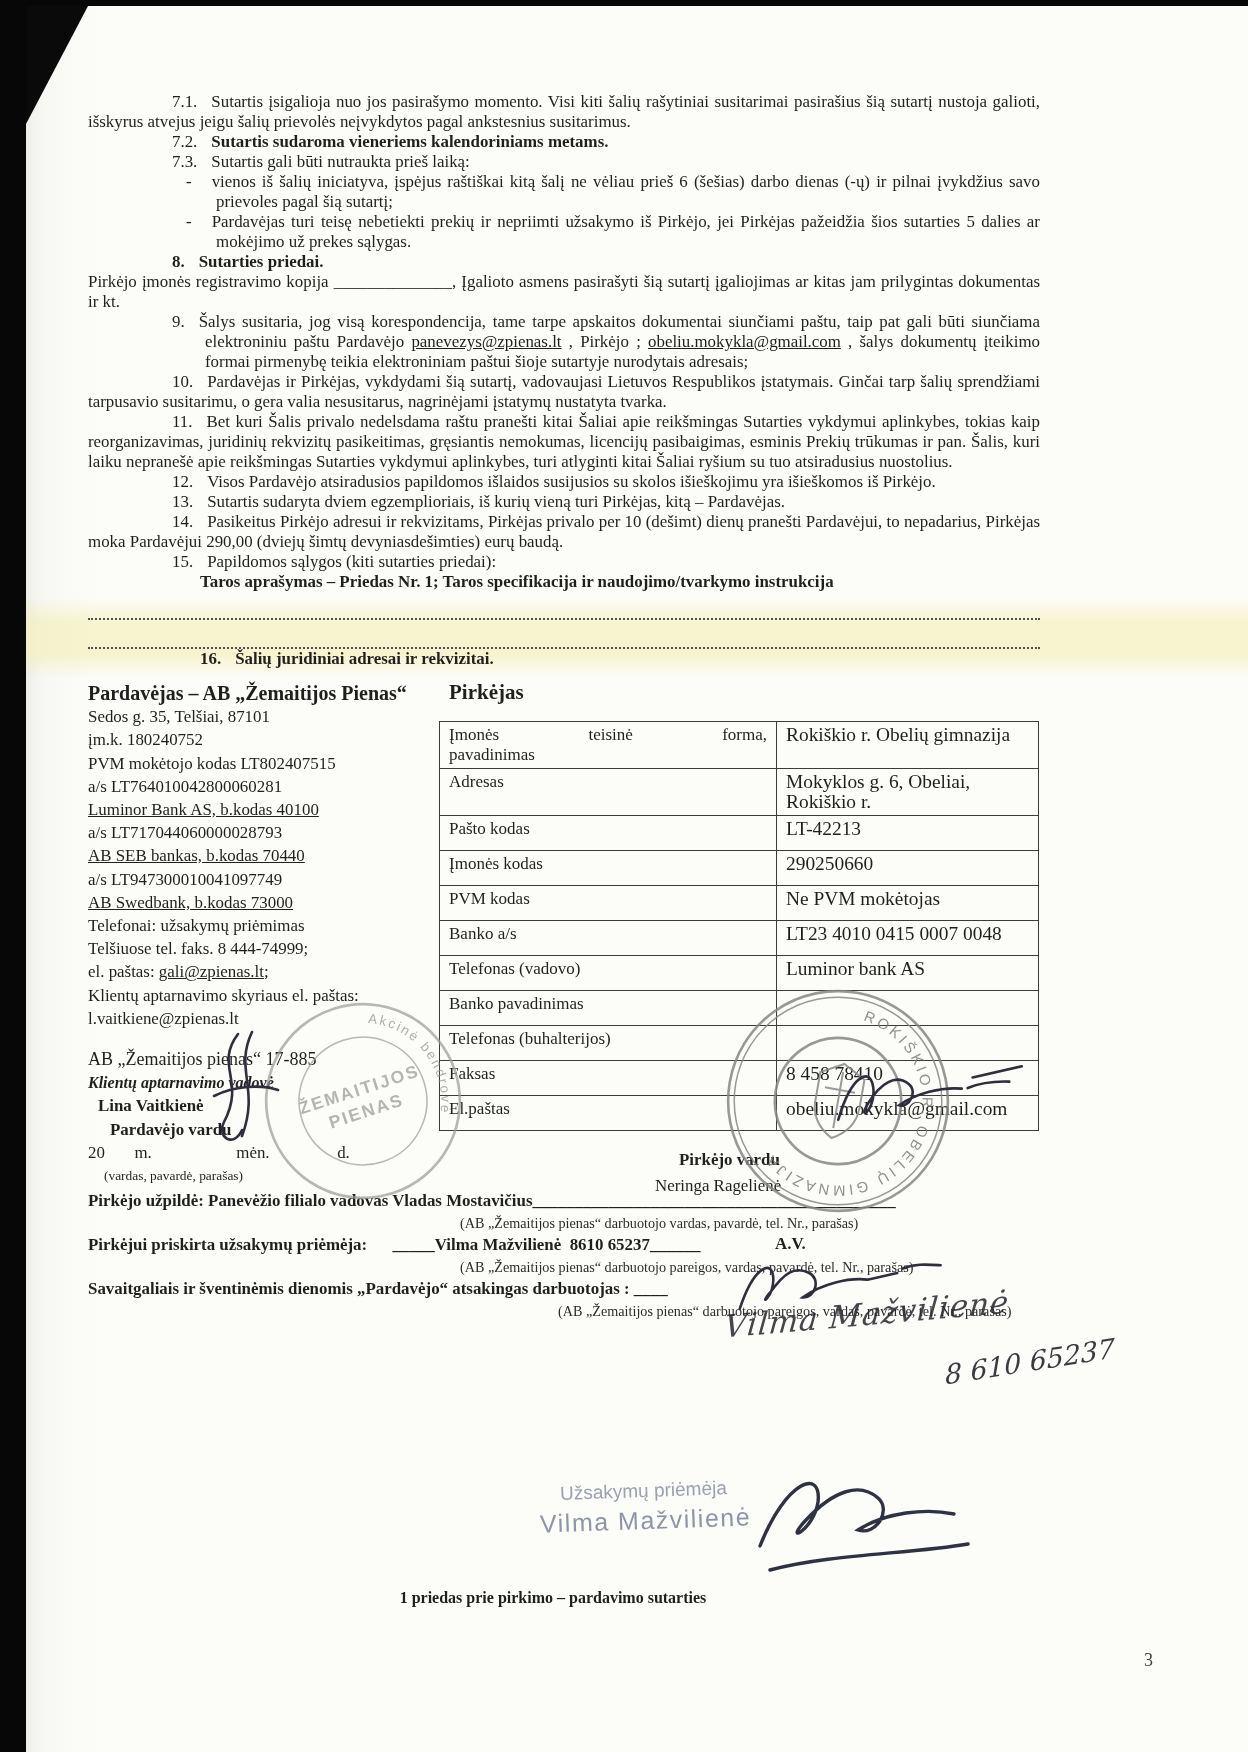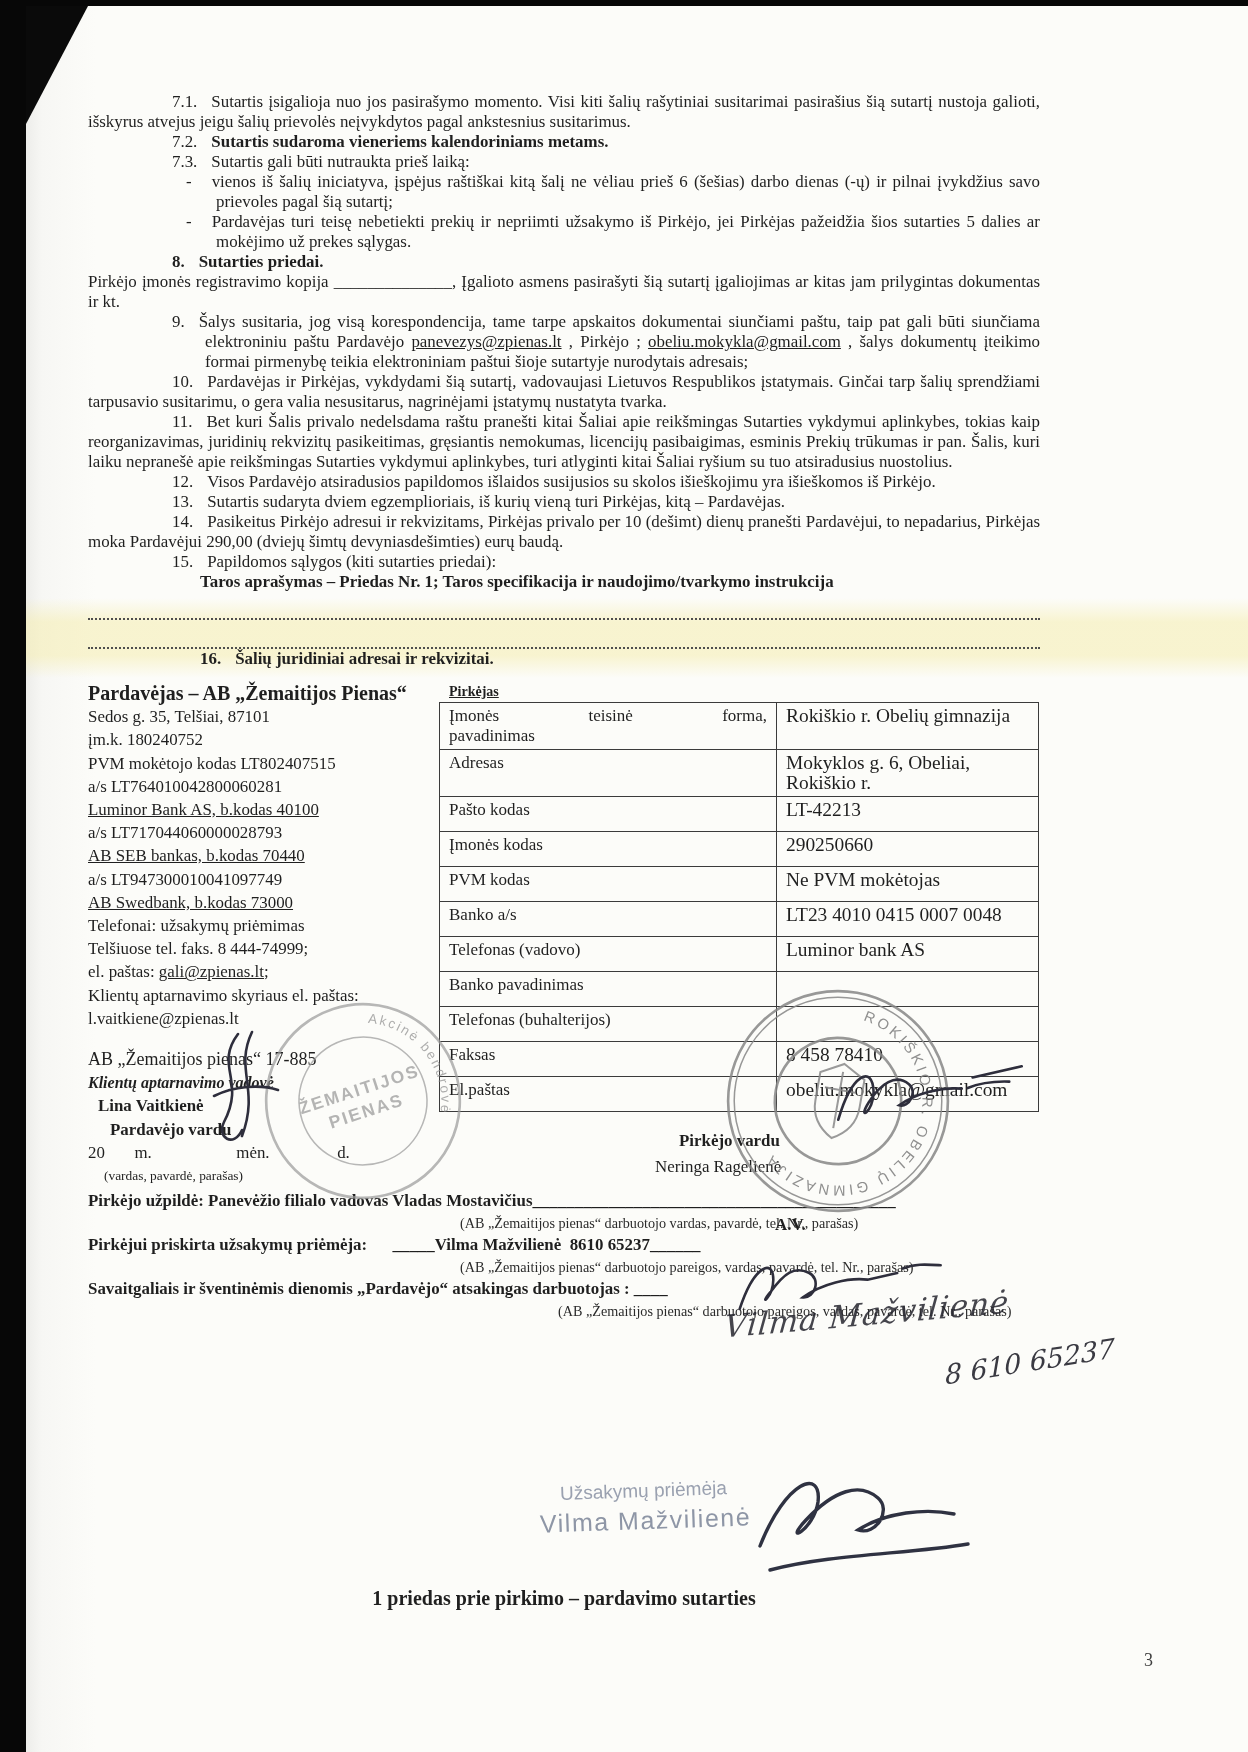--- a/index.html
+++ b/index.html
@@ -32,38 +32,38 @@
   .cols{position:absolute;top:676px;left:62px;width:952px;display:flex;z-index:2;}
   .col-left{width:351px;flex:none;line-height:23.2px;}
   .seller-title{font-weight:bold;font-size:20px;}
   .seller-ref{font-size:18px;margin-top:18px;}
   .seller-role{font-weight:bold;font-style:italic;font-size:16px;}
   .seller-name{font-weight:bold;margin-left:10px;}
   .seller-onbehalf{font-weight:bold;margin-left:22px;}
   .dateline{white-space:pre;}
   .small-cap{font-size:13.4px;margin-left:16px;}
   .col-right{flex:none;width:601px;}
-  .buyer-head{font-weight:bold;text-decoration:underline;margin-left:10px;margin-bottom:0;font-size:14px;}
+  .buyer-head{font-weight:bold;margin-left:10px;margin-bottom:19px;font-size:21px;}
   table.buyer{border-collapse:collapse;width:600px;}
   table.buyer td{border:1.7px solid #3b3b3b;vertical-align:top;padding:3px 9px;height:28px;}
   td.lbl{width:318px;font-size:17px;}
   td.lbl2{white-space:pre-line;text-align:justify;text-align-last:justify;}
   td.val{font-size:19.4px;padding-left:13px;}
   .buyer-sign{margin-top:16px;padding-left:240px;line-height:26px;}
   .buyer-sign .bn{margin-left:-24px;}
   .av{margin-left:96px;margin-top:32px;font-weight:bold;}
 
   
   .sec-bottom{position:absolute;top:1184px;left:62px;width:985px;z-index:2;}
   .fl{font-weight:bold;line-height:22px;white-space:pre;}
   .cap{font-size:14.2px;line-height:22px;color:#2b2b2b;}
   .cap1{margin-left:168px;} .cap2{margin-left:372px;} .cap3{margin-left:372px;} .cap4{margin-left:470px;}
 
-  .footer{position:absolute;top:1582px;left:62px;width:952px;text-align:center;
-          font-weight:bold;font-size:20px;z-index:2;}
+  .footer{position:absolute;top:1582px;left:51px;width:952px;text-align:center;
+          font-weight:bold;font-size:16px;z-index:2;}
   .pagenum{position:absolute;top:1644px;left:1118px;font-size:18px;color:#3f3f3f;z-index:2;}
 
   
   .stamp{position:absolute;z-index:3;}
   .stamp-left{left:234px;top:992px;width:206px;height:206px;transform:rotate(-18deg);opacity:.72;}
   .stamp-right{left:695px;top:978px;width:234px;height:234px;transform:rotate(10deg);opacity:.85;}
   .ring{fill:none;stroke:#9d9d9d;stroke-width:2.6;}
   .thin{stroke-width:1.5;}
   .stamp-right .ring{stroke:#878787;}
   .ringtext{font-size:13px;letter-spacing:2px;fill:#8f8f8f;font-family:"Liberation Sans",sans-serif;}

